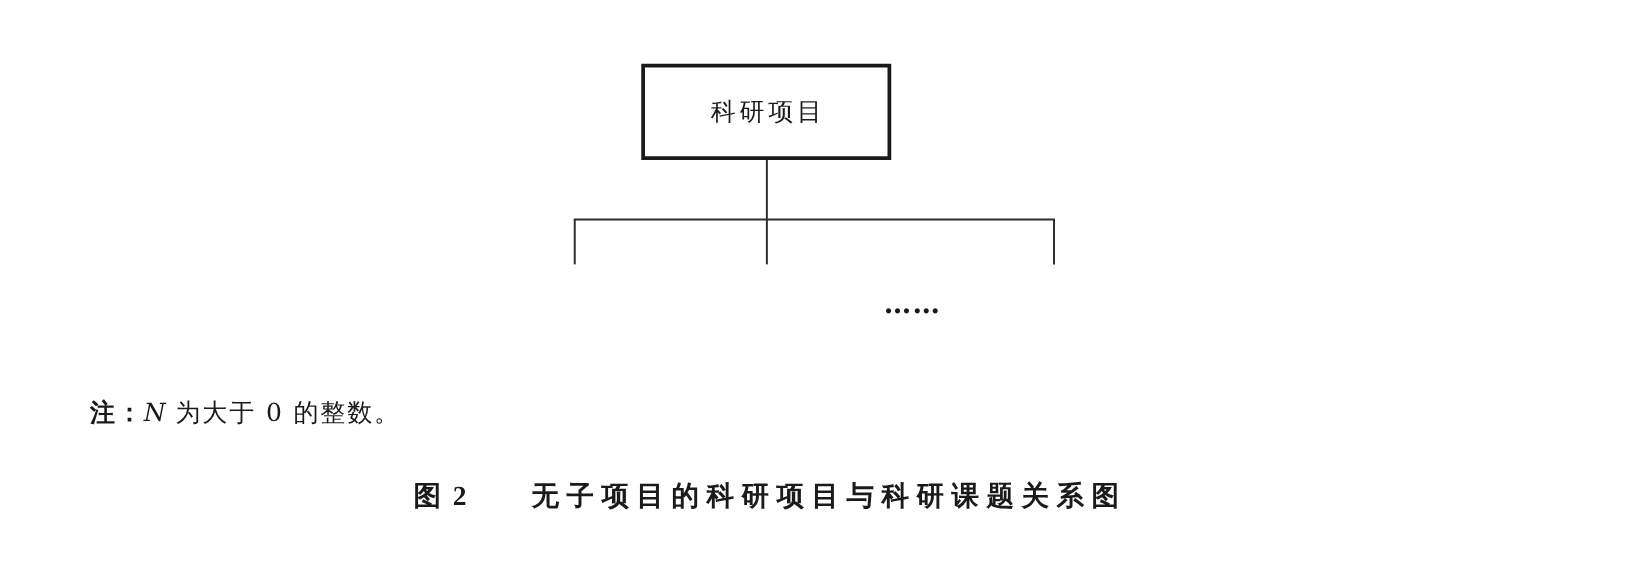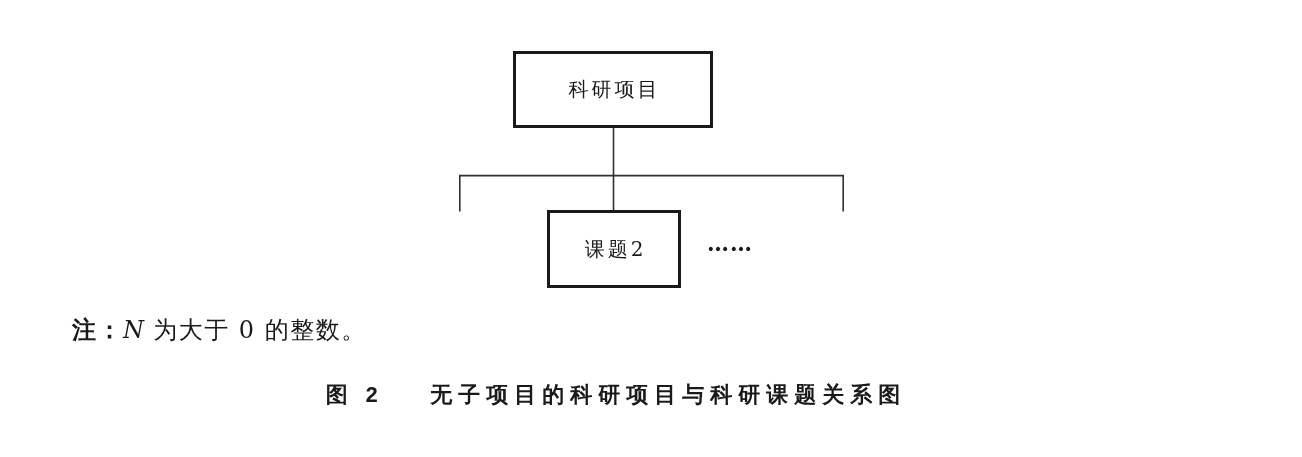--- a/index.html
+++ b/index.html
@@ -60,34 +60,34 @@
     font-size: 22px;
     font-weight: bold;
     line-height: 24px;
     letter-spacing: 1px;
     color: var(--ink);
     white-space: nowrap;
   }
   .note {
     position: absolute;
     left: 72px; top: 318px;
-    font-size: 24px;
+    font-size: 20px;
     line-height: 24px;
     letter-spacing: 1.5px;
     color: var(--ink);
     white-space: pre;
   }
   .note .note-prefix { font-weight: bold; }
   .caption {
     position: absolute;
     left: 0; right: 0; top: 383px;
     display: flex;
     justify-content: center;
     align-items: baseline;
-    font-family: Liberation Mono, monospace;
+    font-family: Liberation Serif, serif;
     font-weight: bold;
     font-size: 22px;
     line-height: 28px;
     color: var(--ink);
     white-space: pre;
   }
   .caption .caption-number { letter-spacing: 2px; margin-right: 50px; }
   .caption .caption-title  { letter-spacing: 6px; }
 </style>
 </head>
@@ -100,23 +100,20 @@
     <line x1="459" y1="175.6" x2="844" y2="175.6"></line>
     <line x1="459.8" y1="175.6" x2="459.8" y2="211.5"></line>
     <line x1="843.2" y1="175.6" x2="843.2" y2="211.5"></line>
   </svg>
 
   <div class="node root-box">
     <span class="lbl">科研项目</span>
   </div>
 
 
-  <div class="node child-2">
-    <span class="lbl">课题2</span>
-  </div>
 
   <span class="ellipsis">……</span>
 
 
   <div class="note"><span class="note-prefix">注：</span><span class="var-italic">N</span><span> 为大于 0 的整数。</span></div>
 
   <div class="caption">
     <span class="caption-number">图 2</span>
     <span class="caption-title">无子项目的科研项目与科研课题关系图</span>
   </div>

